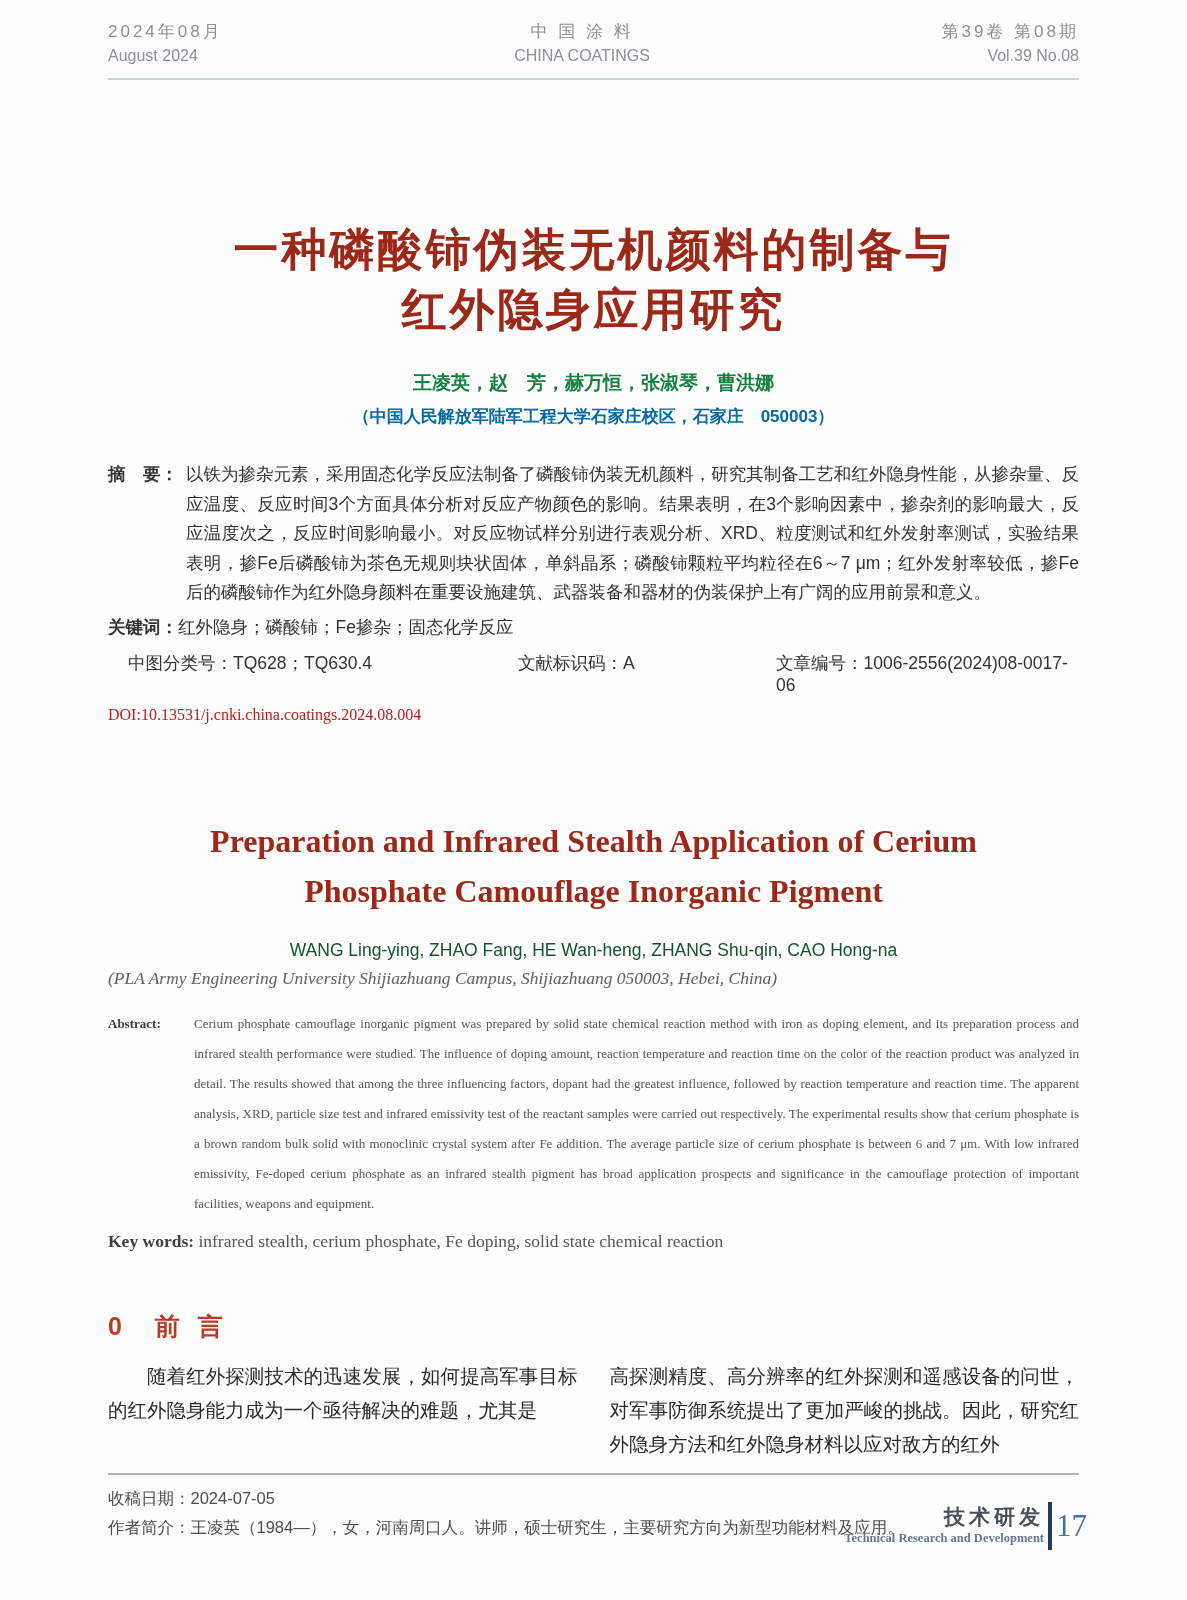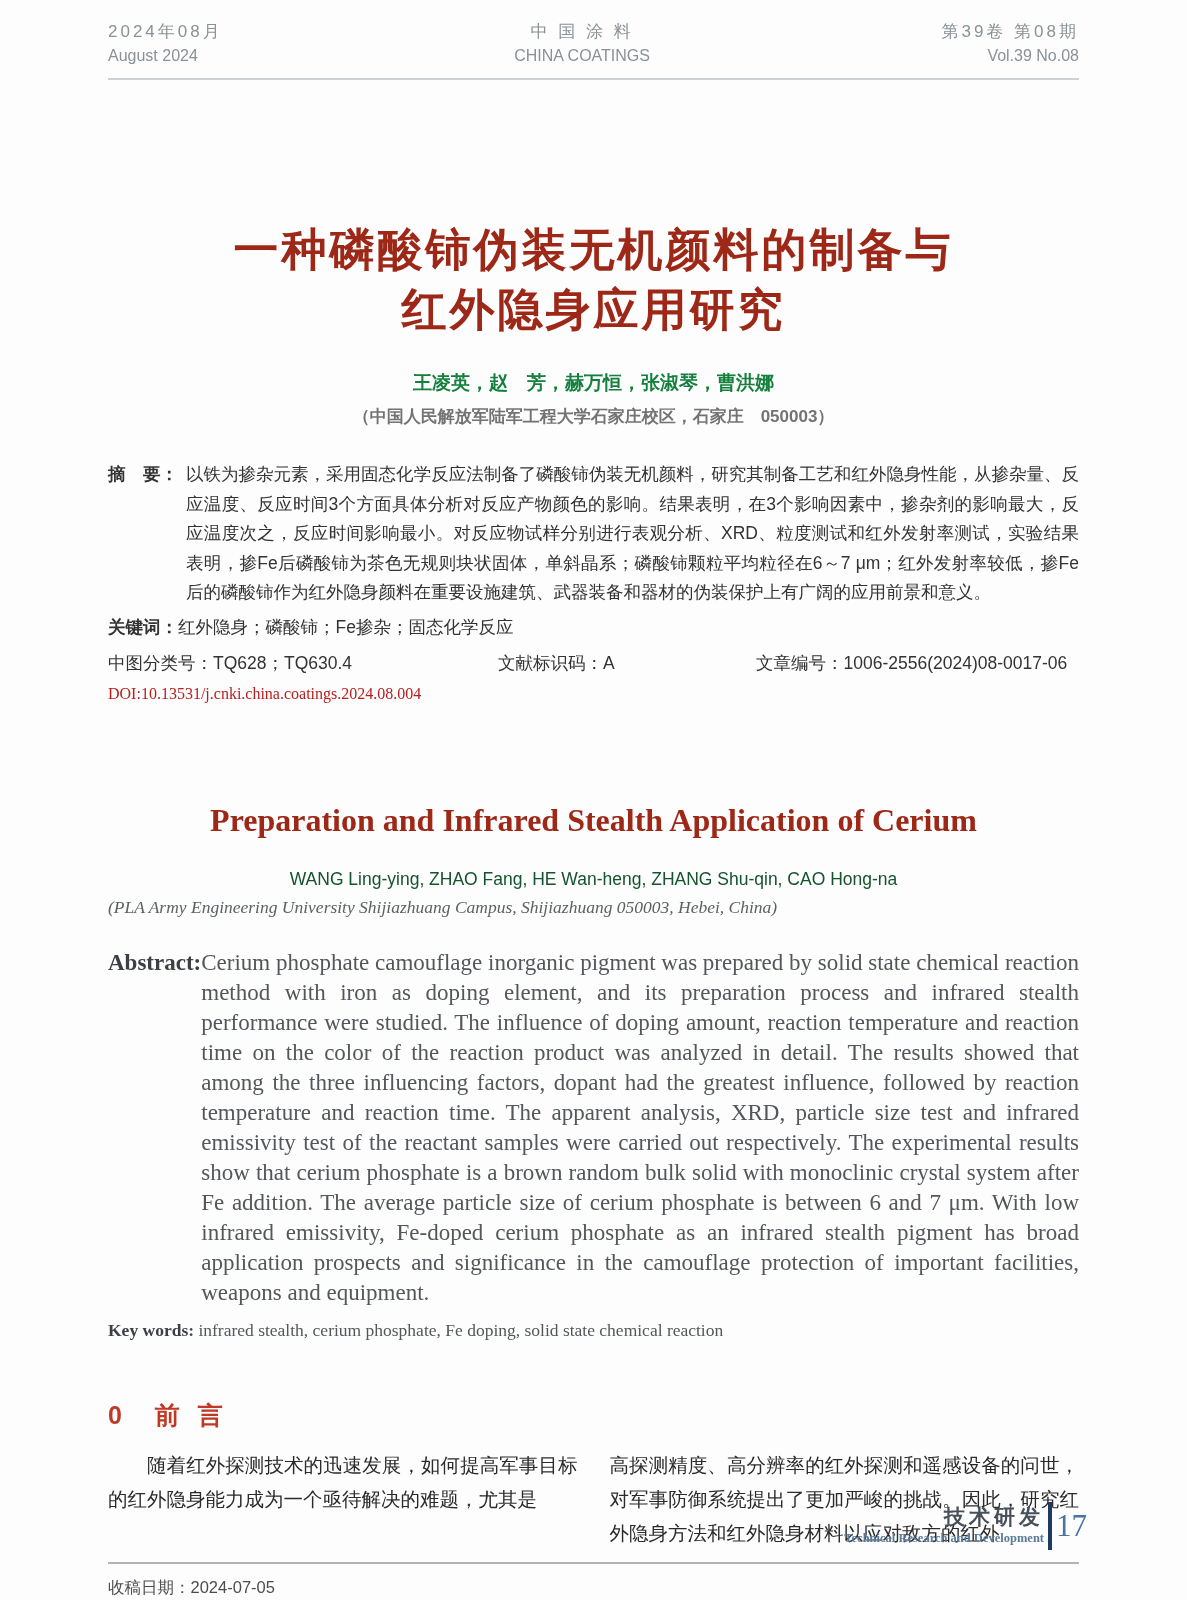--- a/index.html
+++ b/index.html
@@ -18,50 +18,50 @@
   .jheader .cn { font-size:17px; letter-spacing:3px; }
   .jheader .en { font-size:16px; letter-spacing:0; }
   .jheader .c-center { text-align:center; }
   .jheader .c-right { text-align:right; }
   
   .cn-title {
     margin-top:140px; text-align:center; font-weight:bold;
     font-size:45px; line-height:60px; letter-spacing:3px; color:#9e2817;
   }
   .cn-authors { margin-top:30px; text-align:center; font-size:19px; font-weight:bold; color:#15803d; }
-  .cn-affil   { margin-top:9px;  text-align:center; font-size:17px; font-weight:600; color:#737373; }
+  .cn-affil   { margin-top:9px;  text-align:center; font-size:17px; font-weight:600; color:#0369a1; }
   
   .cn-abstract {
     margin-top:32px; display:flex; font-size:17.5px; line-height:29.5px;
     text-align:justify; color:#333; font-weight:500;
   }
   .cn-abstract .lbl { flex:0 0 78px; font-weight:bold; white-space:nowrap; }
   .cn-abstract .txt { flex:1; }
   .cn-keywords { margin-top:7px; font-size:17.5px; font-weight:500; color:#333; }
   .cn-keywords .lbl { font-weight:bold; }
   .class-row {
     margin-top:12px; display:flex; font-size:17.5px; font-weight:500; color:#333;
   }
-  .class-row .clc { flex:0 0 390px; }
+  .class-row .clc { flex:0 0 390px;margin-left:20px; }
   .class-row .doc { flex:0 0 250px; }
   .class-row .aid { flex:1;margin-left:8px; }
   .doi-line { margin-top:10px; font-family:"Liberation Serif", serif; font-size:16px; color:#b91c1c; }
   
   .en-title {
     margin-top:92px; text-align:center; font-family:"Liberation Serif", serif;
     font-weight:bold; font-size:32px; line-height:50px; color:#9e2817;
   }
   .en-authors { margin-top:24px; text-align:center; font-size:17.5px; color:#14532d; }
   .en-affil {
     margin-top:7px; text-align:left; font-family:"Liberation Serif", serif;
     font-style:italic; font-size:17.5px; color:#5c6166;
   }
   .en-abstract {
-    margin-top:30px; display:flex; font-family:"Liberation Serif", serif;
-    font-size:23px; line-height:30px; text-align:justify; color:#53575b;
+    margin-top:20px; display:flex; font-family:"Liberation Serif", serif;
+    font-size:13px; line-height:30px; text-align:justify; color:#53575b;
   }
   .en-abstract .lbl { flex:0 0 86px; font-weight:bold; color:#3c4045; white-space:nowrap; }
   .en-abstract .txt { flex:1; }
   .en-keywords {
     margin-top:12px; font-family:"Liberation Serif", serif; font-size:17.5px; color:#53575b;
   }
   .en-keywords .lbl { font-weight:bold; color:#3c4045; }
   
   .section-head { margin-top:58px; color:#be3a26; font-weight:bold; font-size:25px; }
   .section-head .num { margin-right:26px; }
@@ -123,20 +123,21 @@
   <div class="class-row">
     <span class="clc">中图分类号：TQ628；TQ630.4</span>
     <span class="doc">文献标识码：A</span>
     <span class="aid">文章编号：1006-2556(2024)08-0017-06</span>
   </div>
 
   <div class="doi-line">DOI:10.13531/j.cnki.china.coatings.2024.08.004</div>
 
   <div class="en-title">
     <div>Preparation and Infrared Stealth Application of Cerium</div>
+    <div>Phosphate Camouflage Inorganic Pigment</div>
   </div>
 
   <div class="en-authors">WANG Ling-ying, ZHAO Fang, HE Wan-heng, ZHANG Shu-qin, CAO Hong-na</div>
   <div class="en-affil">(PLA Army Engineering University Shijiazhuang Campus, Shijiazhuang 050003, Hebei, China)</div>
 
   <div class="en-abstract">
     <span class="lbl">Abstract:</span>
     <span class="txt">Cerium phosphate camouflage inorganic pigment was prepared by solid state chemical reaction method with iron as doping element, and its preparation process and infrared stealth performance were studied. The influence of doping amount, reaction temperature and reaction time on the color of the reaction product was analyzed in detail. The results showed that among the three influencing factors, dopant had the greatest influence, followed by reaction temperature and reaction time. The apparent analysis, XRD, particle size test and infrared emissivity test of the reactant samples were carried out respectively. The experimental results show that cerium phosphate is a brown random bulk solid with monoclinic crystal system after Fe addition. The average particle size of cerium phosphate is between 6 and 7 μm. With low infrared emissivity, Fe-doped cerium phosphate as an infrared stealth pigment has broad application prospects and significance in the camouflage protection of important facilities, weapons and equipment.</span>
   </div>
 

